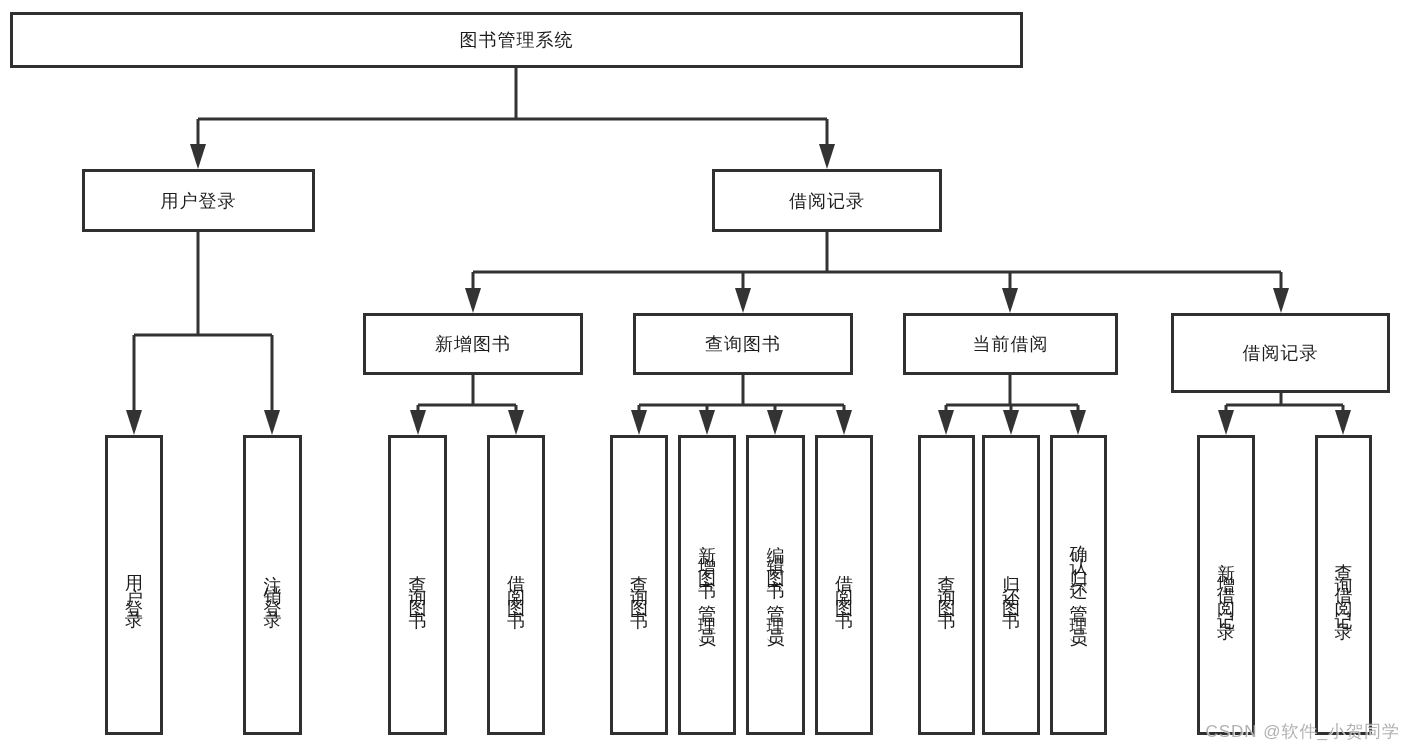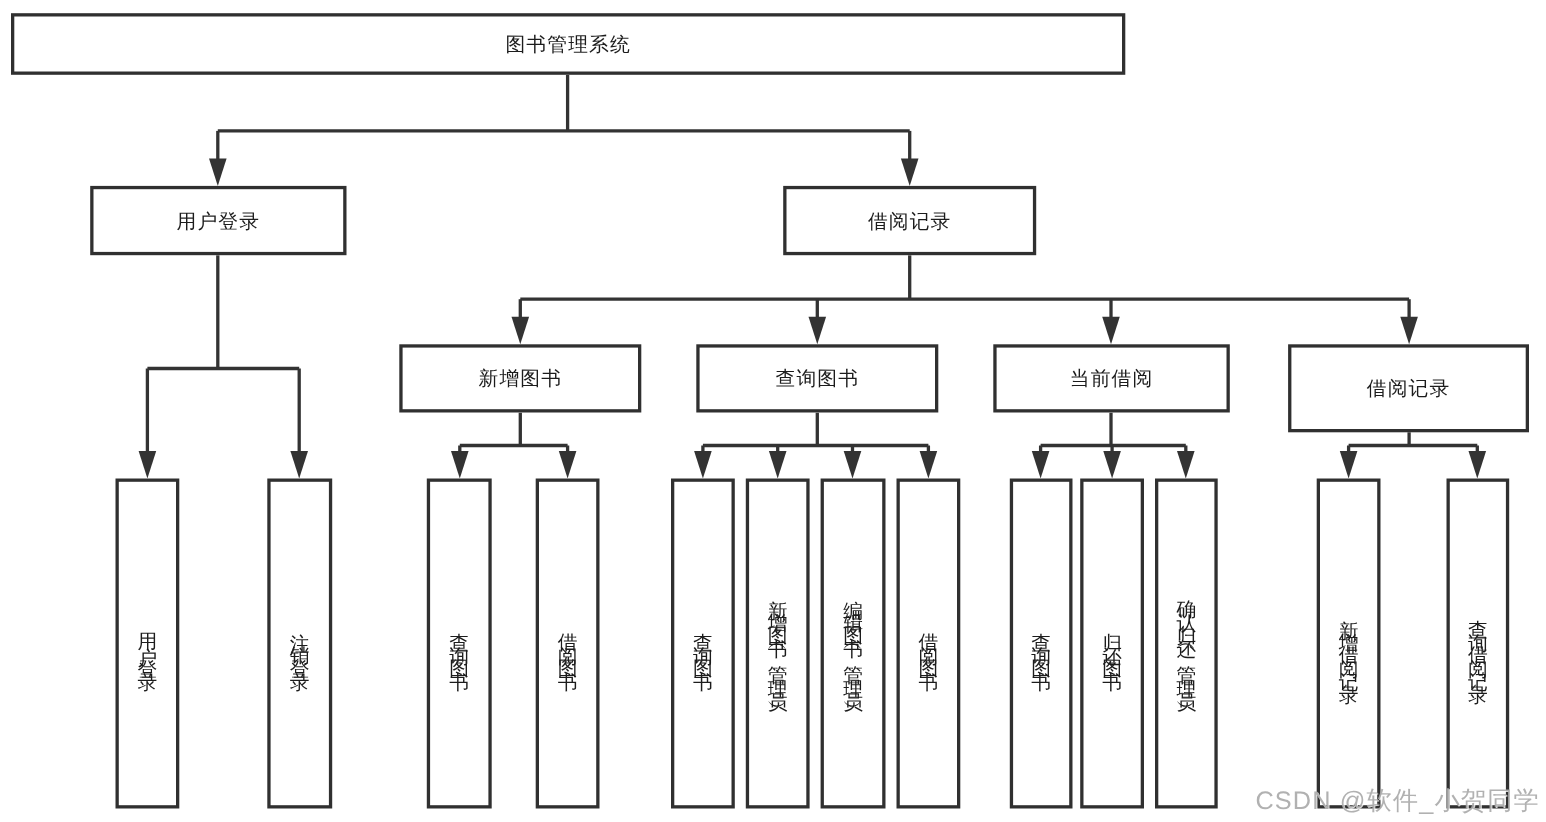--- a/index.html
+++ b/index.html
@@ -34,21 +34,21 @@
     writing-mode: vertical-rl;
     letter-spacing: 12px;
     white-space: normal;
     line-height: 1;
   }
   .watermark {
     position: absolute;
     right: 5px;
     bottom: 4px;
     z-index: 3;
-    font-size: 23px;
+    font-size: 17px;
     color: rgba(168,168,168,0.9);
     text-shadow: 1px 1px 0 rgba(255,255,255,0.8);
     letter-spacing: 1px;
     white-space: nowrap;
   }
 </style>
 </head>
 <body>
 
 <div class="canvas">

